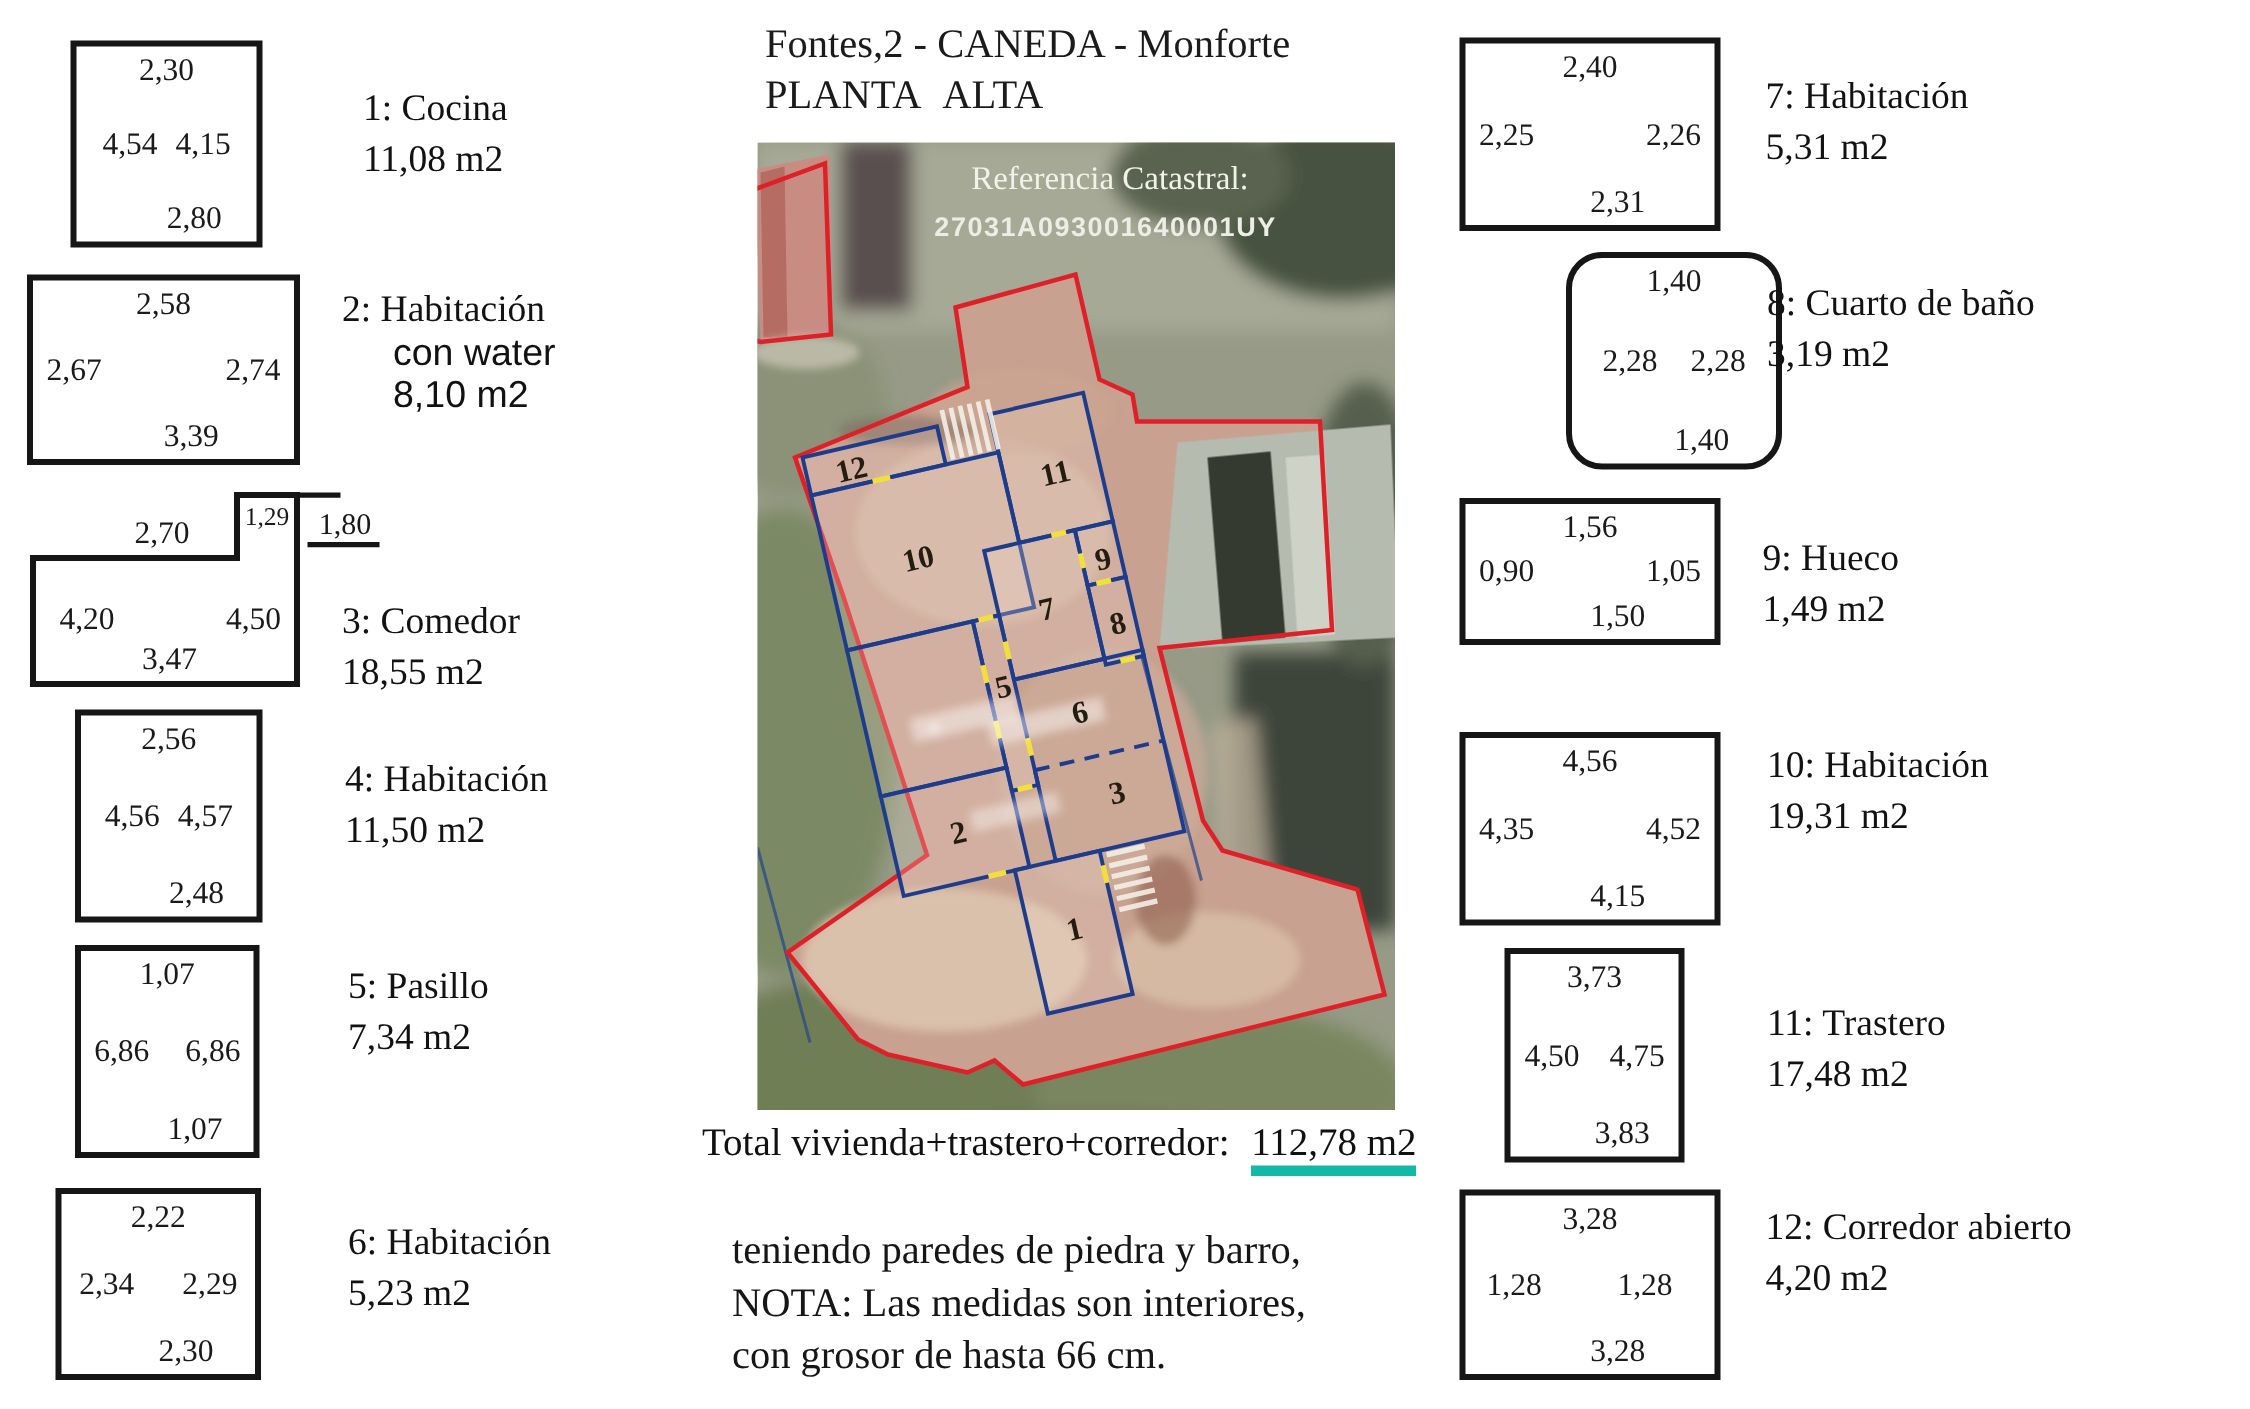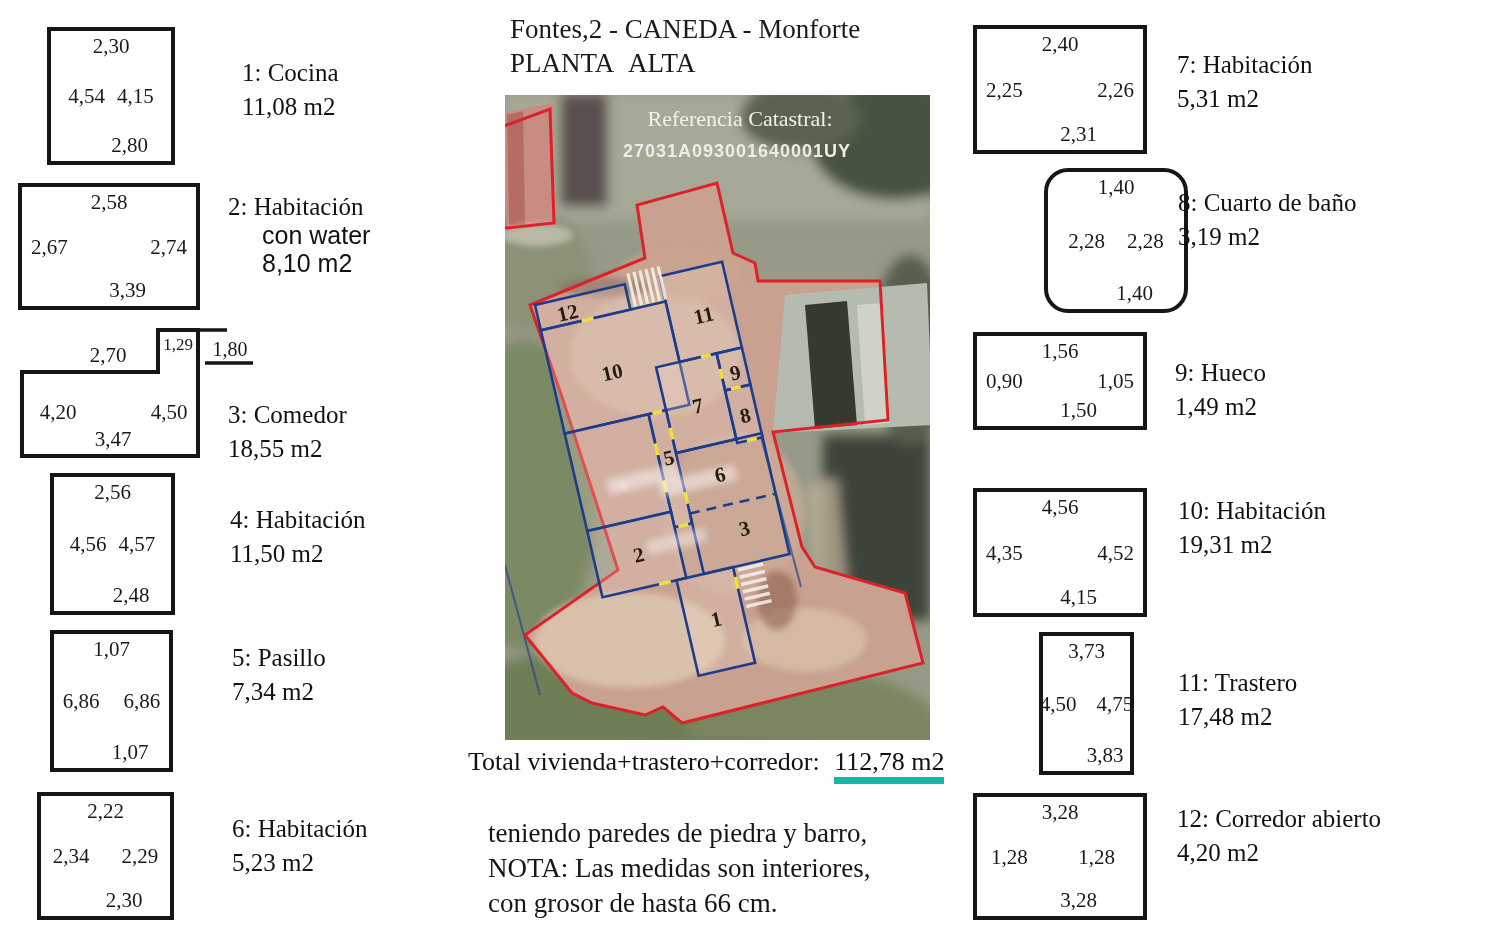--- a/index.html
+++ b/index.html
@@ -155,21 +155,21 @@
     <span class="dim dt">4,56</span>
     <span class="dim dmid dl">4,35</span>
     <span class="dim dmid dr">4,52</span>
     <span class="dim db">4,15</span>
   </div>
   <div class="cap" style="left:1178px;top:494px;">
     <div>10: Habitación</div>
     <div>19,31 m2</div>
   </div>
 
-  <div class="rbox" style="left:1003px;top:632px;width:95px;height:143px;margin-left:36px;">
+  <div class="rbox" style="left:1003px;top:632px;width:120px;height:143px;">
     <span class="dim dt">3,73</span>
     <div class="dim dmid dmc" style="gap:20px;">
       <span>4,50</span>
       <span>4,75</span>
     </div>
     <span class="dim db">3,83</span>
   </div>
   <div class="cap" style="left:1178px;top:666px;">
     <div>11: Trastero</div>
     <div>17,48 m2</div>

